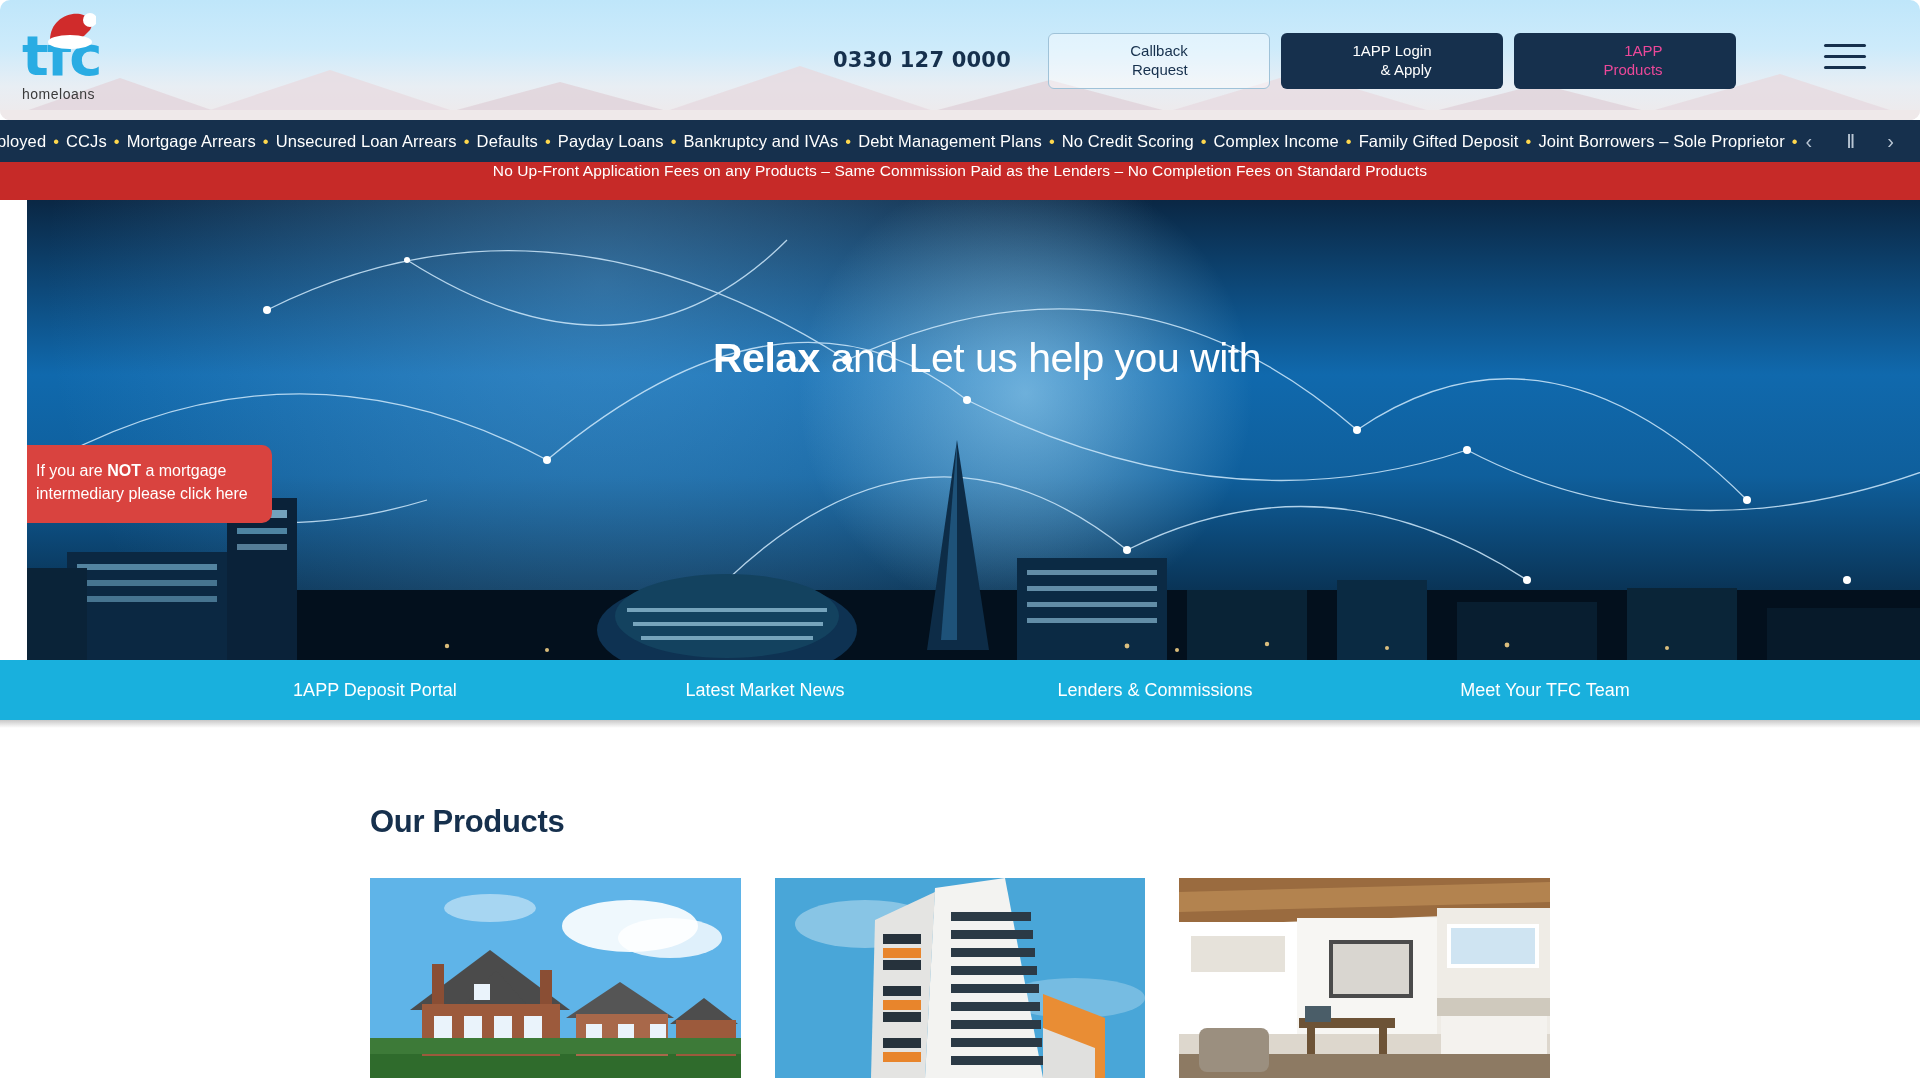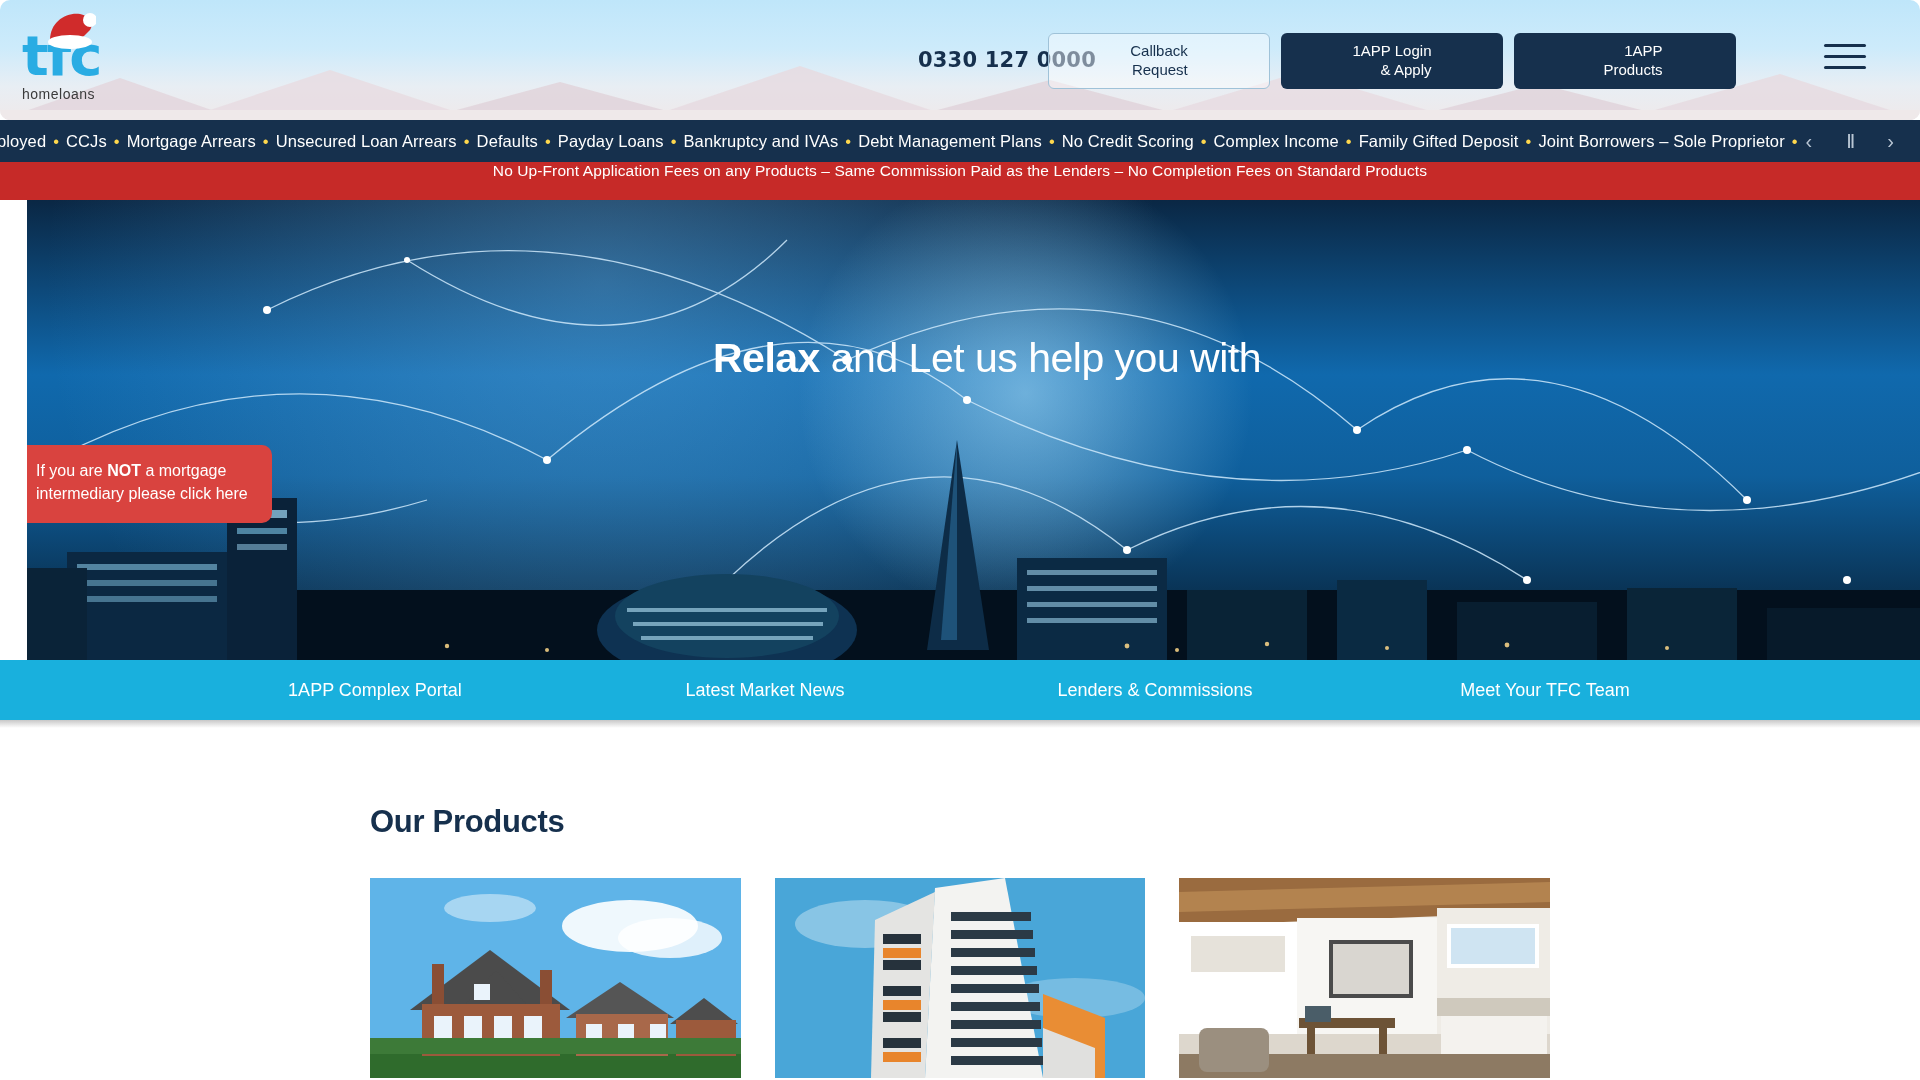--- a/index.html
+++ b/index.html
@@ -28,21 +28,21 @@
     font-size: 56px; font-weight: 700; color: #29ace3;
     letter-spacing: -2px; line-height: 1; margin-top: 20px;
   }
   .logo-sub {
     font-size: 14px; color: #3b3b3b; letter-spacing: 0.5px;
     margin-top: 2px;
   }
   .santa-hat { position:absolute; left: 22px; top: 2px; width: 52px; height: 42px; }
 
   .phone {
-    position: absolute; left: 918px; top: 48px;
+    position: absolute; left: 833px; top: 48px;
     font-size: 21px; font-weight: 700; color: #16304d;
     letter-spacing: 0.2px; font-family: "DejaVu Sans", sans-serif;
   }
   .hdr-btn {
     position: absolute; top: 33px;
     border-radius: 6px;
     display: flex; align-items: center; justify-content: center;
     text-align: right; line-height: 1.25;
     font-size: 15px; cursor: pointer;
   }
@@ -51,21 +51,21 @@
     background: rgba(255,255,255,0.45);
     border: 1px solid #9fc2d8;
     color: #16304d;
   }
   .btn-login {
     left: 1281px; width: 222px; height: 56px;
     background: #16304d; color: #ffffff; border: none;
   }
   .btn-register {
     left: 1514px; width: 222px; height: 56px;
-    background: #16304d; color: #ffffff; border: none; padding-left: 16px;
+    background: #16304d; color: #ec4899; border: none; padding-left: 16px;
   }
   .burger {
     position: absolute; left: 1824px; top: 44px;
     width: 42px; height: 30px; cursor: pointer;
   }
   .burger span {
     display:block; width: 42px; height: 3px; background:#16304d;
     border-radius: 2px; margin-bottom: 8px;
   }
   .burger span:last-child { margin-bottom: 0; }
@@ -325,21 +325,21 @@
   </div>
 
   <div class="callout">
     <span>If you are </span><b>NOT</b><span> a mortgage</span><br>
     <span>intermediary please click here</span>
   </div>
 </div>
 
 <div class="bluenav">
   <div class="bluenav-inner">
-    <a>1APP Complex Portal</a>
+    <a>1APP Deposit Portal</a>
     <a>Latest Market News</a>
     <a>Lenders &amp; Commissions</a>
     <a>Meet Your TFC Team</a>
   </div>
 </div>
 <div class="navshadow"></div>
 
 <div class="products">
   <div class="prod-inner">
     <div class="prod-title">Our Products</div>

